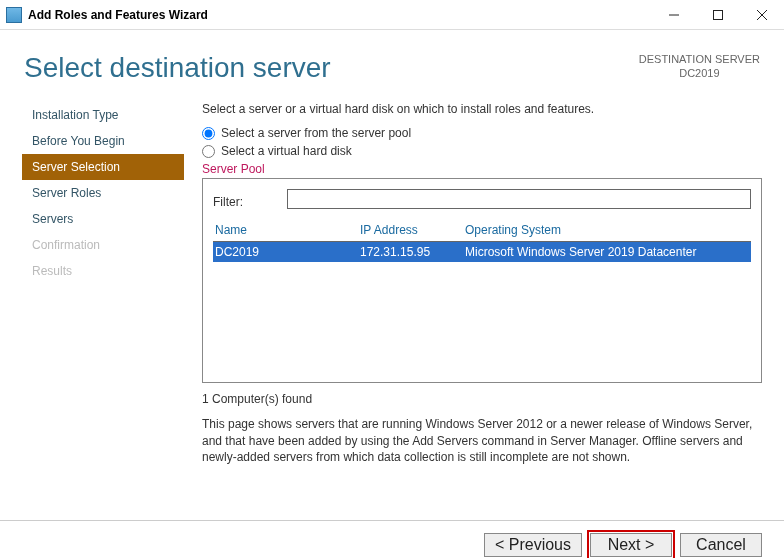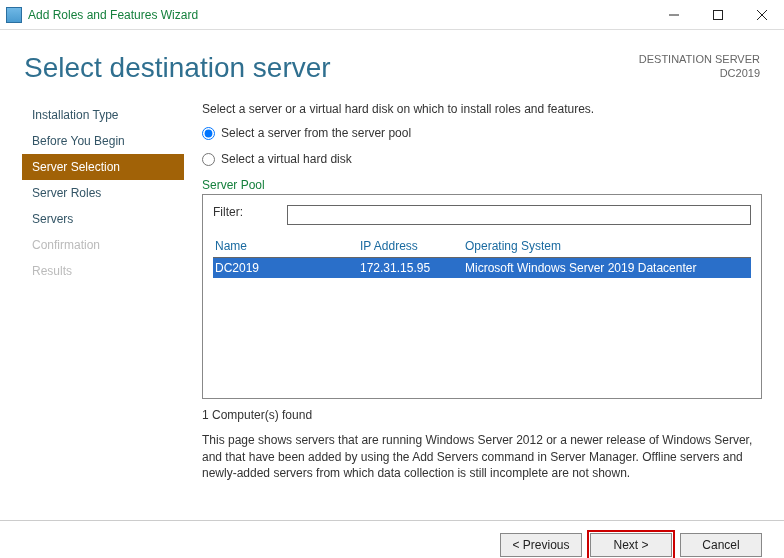--- a/index.html
+++ b/index.html
@@ -2,65 +2,65 @@
 <html><head>
 <meta charset="utf-8">
 <style>
   * { box-sizing: border-box; font-family: "Segoe UI", Tahoma, sans-serif; }
   html, body { margin: 0; padding: 0; }
   body { width: 784px; height: 558px; background: #fff; font-size: 12px; color: #333; }
 
   
   .titlebar { height: 30px; display: flex; align-items: center; border-bottom: 1px solid #ddd; padding: 0 0 0 6px; }
   .titlebar .icon { width: 16px; height: 16px; margin-right: 6px; background: linear-gradient(#6fb8e6,#4a9bd0); border: 1px solid #2a6fa0; }
-  .titlebar .title { flex: 1; font-size: 12px; color: #15803d; }
+  .titlebar .title { flex: 1; font-size: 12px; color: #000000; font-weight: bold; }
   .win-btn { width: 44px; height: 28px; display: flex; align-items: center; justify-content: center; }
   .win-btn svg { stroke: #222; stroke-width: 1; fill: none; }
 
   
   .header { padding: 22px 24px 0 24px; display: flex; justify-content: space-between; align-items: flex-start; }
   .header h1 { margin: 0; font-size: 28px; font-weight: 300; color: #2f6f8f; }
-  .header .dest { text-align: right; font-size: 11px; color: #666; line-height: 1.3; }
+  .header .dest { text-align: center; font-size: 11px; color: #666; line-height: 1.3; }
 
   
   .body { display: flex; padding: 18px 22px 0 22px; height: 436px; }
 
   
   .sidebar { width: 170px; padding-right: 8px; }
   .sidebar ul { list-style: none; margin: 0; padding: 0; }
   .sidebar li { padding: 6px 10px; font-size: 12px; color: #356; cursor: pointer; margin-bottom: 0; }
   .sidebar li.selected { background: #a16207; color: #fff; }
   .sidebar li.disabled { color: #bbb; cursor: default; }
 
   
   .main { flex: 1; padding-left: 10px; font-size: 12px; color: #333; }
-  .radio-row { display: flex; align-items: center; margin: 12px 0; }
+  .radio-row { display: flex; align-items: center; margin: 4px 0; }
   .radio-row input { margin: 0 6px 0 0; }
 
-  .section-label { margin-top: 0; margin-bottom: 2px; color: #15803d; }
+  .section-label { margin-top: 0; margin-bottom: 2px; color: #be185d; }
 
   .pool-frame { border: 1px solid #888; padding: 10px 10px; height: 205px; position: relative; }
-  .filter-row { display: flex; align-items: flex-start; margin-bottom: 10px; gap: 38px; }
+  .filter-row { display: flex; align-items: flex-end; margin-bottom: 10px; gap: 38px; }
   .filter-row label { margin-right: 6px; color: #333; }
   .filter-row input { flex: 1; height: 20px; border: 1px solid #666; padding: 0 4px; font-size: 12px; }
 
   .table-head { display: flex; color: #1a6aa0; border-bottom: 1px solid #666; padding: 4px 2px; }
   .col-name { width: 145px; }
   .col-ip   { width: 105px; }
   .col-os   { flex: 1; }
 
   .table-body { height: 120px; overflow: hidden; }
   .row { display: flex; padding: 3px 2px; }
   .row.selected { background: #2a6fc9; color: #fff; }
 
   .info-text { margin-top: 8px; line-height: 1.4; color: #333; }
 
   
   .footer { height: 48px; border-top: 1px solid #ccc; display: flex; align-items: center; justify-content: flex-end; padding: 0 22px; gap: 8px; }
-  .btn { min-width: 82px; height: 24px; border: 1px solid #888; background: #eee; font-size: 12px; color: #222; display: flex; align-items: center; justify-content: center; padding: 0 10px; }
+  .btn { min-width: 82px; height: 24px; border: 1px solid #888; background: #eee; font-size: 16px; color: #222; display: flex; align-items: center; justify-content: center; padding: 0 10px; }
   .btn.disabled { color: #aaa; border-color: #bbb; }
   .btn.highlight { outline: 2px solid #c00; outline-offset: 1px; }
 </style>
 </head>
 <body>
 
 <div class="titlebar">
   <div class="icon"></div>
   <div class="title">Add Roles and Features Wizard</div>
   <div class="win-btn">

